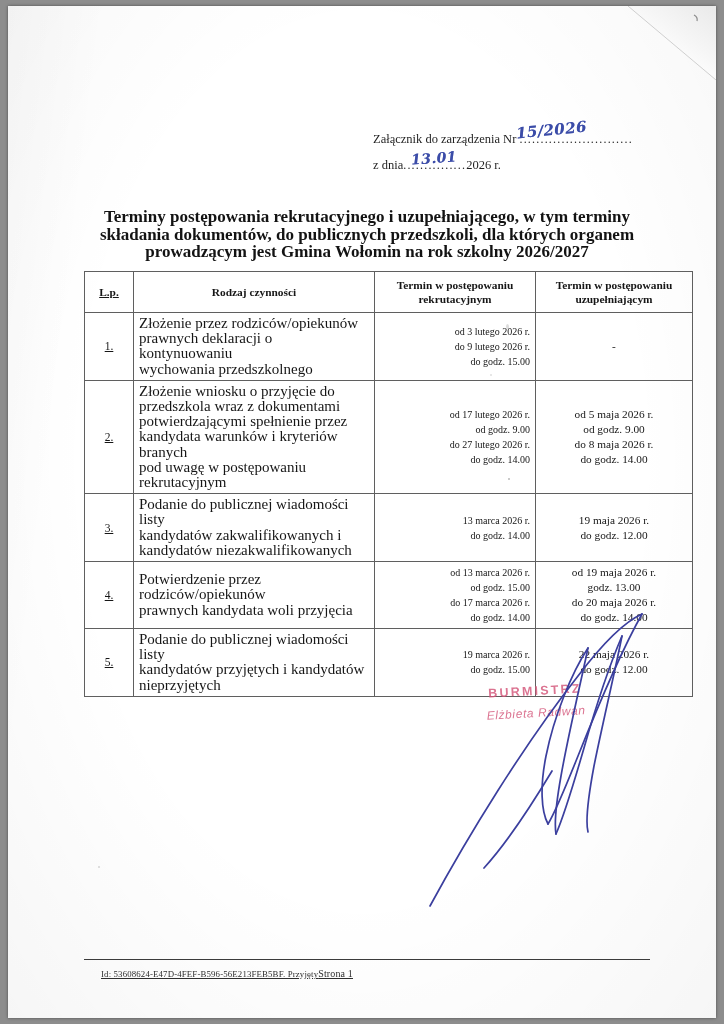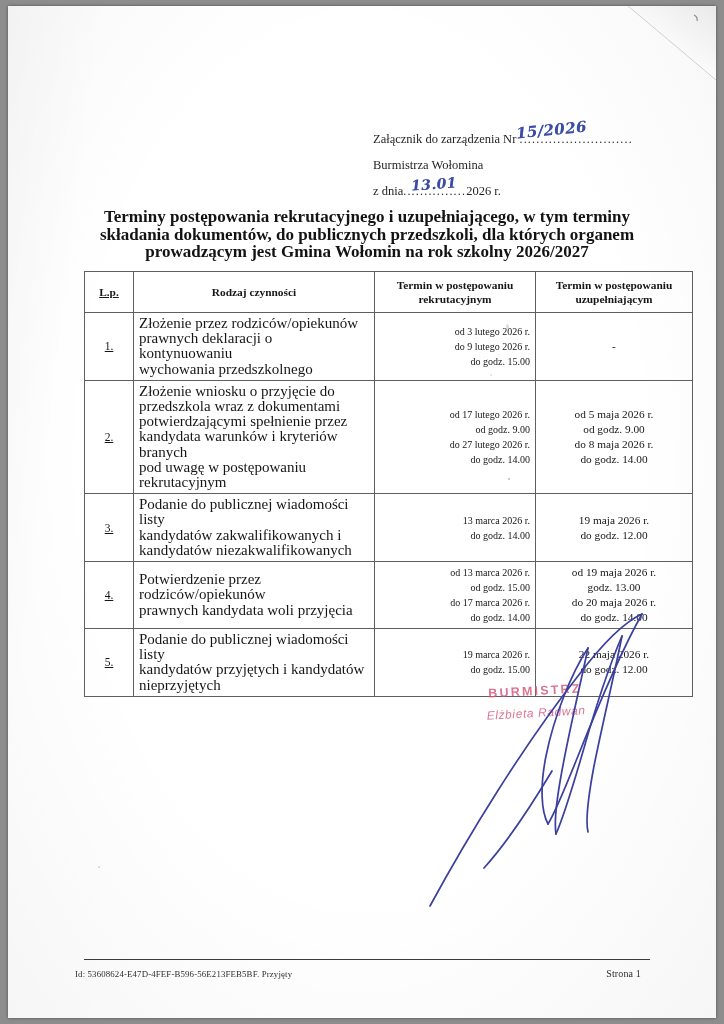--- a/index.html
+++ b/index.html
@@ -138,28 +138,28 @@
 
   
   #footer-rule{
     position:absolute;
     left:76px; top:953px;
     width:566px; height:1px;
     background:#3b3b3b;
   }
   #footer{
     position:absolute;
-    left:67px; top:962px;
+    left:93px; top:962px;
     width:566px;
     display:flex;
-    justify-content:space-between;
     align-items:baseline;
     font-size:8.8px;
     color:#2e2e2e;
     letter-spacing:.15px;
+    text-decoration:underline;
   }
   #footer-page{ font-size:10px; }
 
   
   .speck{ position:absolute; background:#b9b9b9; border-radius:50%; }
 </style>
 </head>
 <body>
 
 <div id="sheet">
@@ -172,23 +172,20 @@
       <path d="M8 0 L96 74" stroke="#cfcfcf" stroke-width="1" fill="none"></path>
       <path d="M74 9 q4 2 3 6" stroke="#8a8a8a" stroke-width="1.2" fill="none"></path>
     </svg>
   </div>
 
   <div id="header-block">
     <div class="hdr-line">
       <span>Załącznik do zarządzenia Nr</span>
       <span class="dots">...........................</span>
       <span class="hand" id="hand-number">15/2026</span>
-    </div>
-    <div class="hdr-line">
-      <span>Burmistrza Wołomina</span>
     </div>
     <div class="hdr-line">
       <span>z dnia</span><span class="dots">...............</span><span>2026 r.</span>
       <span class="hand" id="hand-date">13.01</span>
     </div>
   </div>
 
   <div id="doc-title">Terminy postępowania rekrutacyjnego i uzupełniającego, w tym terminy składania dokumentów, do publicznych przedszkoli, dla których organem prowadzącym jest Gmina Wołomin na rok szkolny 2026/2027</div>
 
   <table id="schedule-table">

